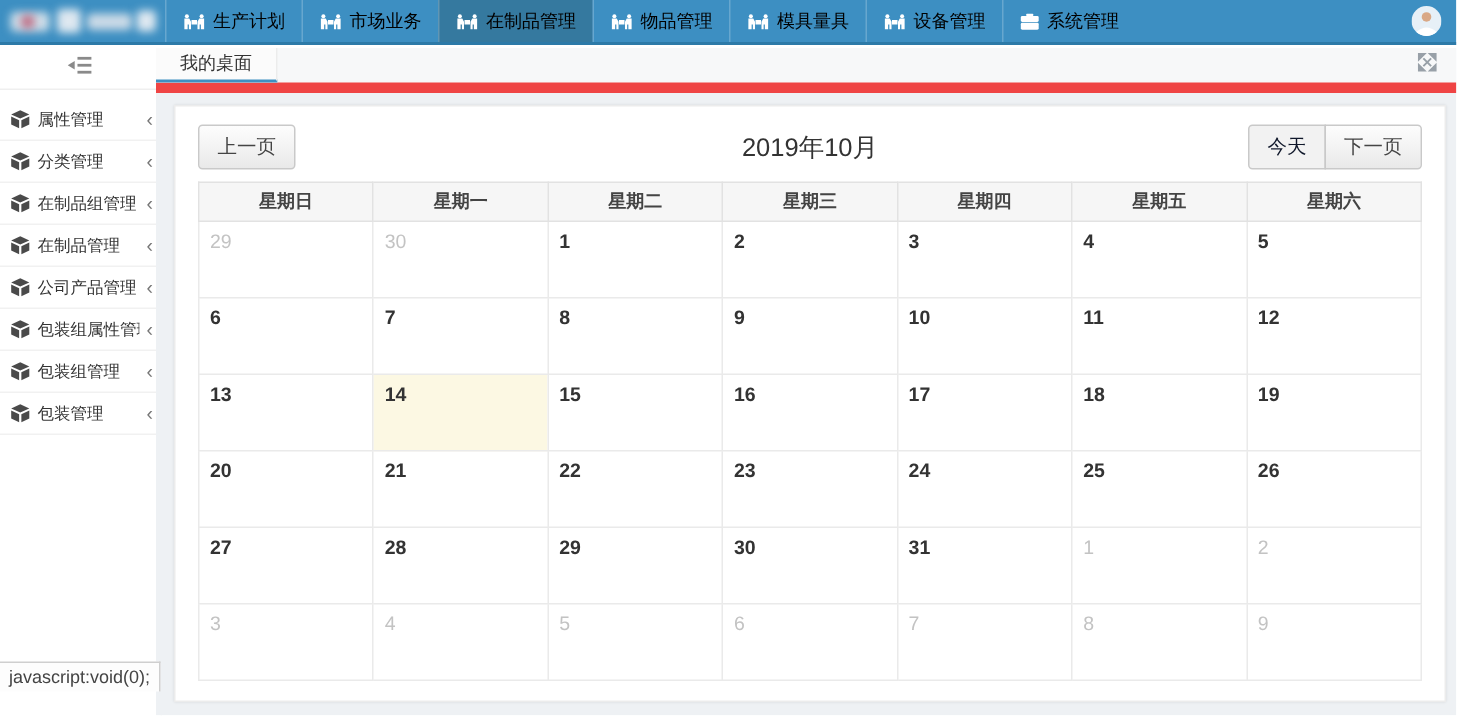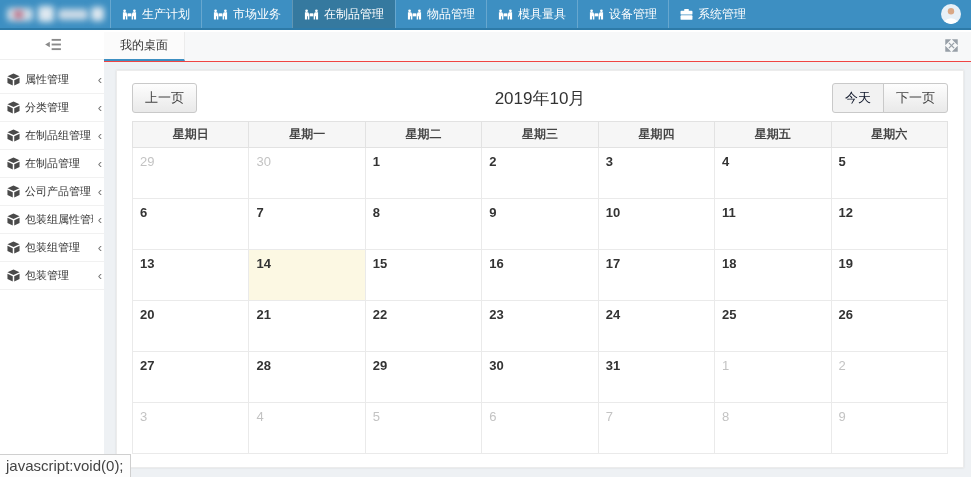--- a/index.html
+++ b/index.html
@@ -3,21 +3,21 @@
 <meta charset="utf-8">
 <style>
   * { box-sizing: border-box; margin: 0; padding: 0; }
   html,body { width:971px; height:477px; }
   body { font-family: "Liberation Sans", "DejaVu Sans", sans-serif; background:#fff; }
   #app { position:relative; width:971px; height:477px; overflow:hidden; background:#fff; }
 
   
   .navbar { position:absolute; top:0; left:0; right:0; height:30px;
             background:#3d8fc2; border-bottom:2px solid #2d7aa8;
-            display:flex; align-items:stretch; color:#ffffff; }
+            display:flex; align-items:stretch; color:#000000; }
   .logo-zone { position:relative; width:110px; flex:0 0 110px; overflow:hidden; }
   .blur-block { position:absolute; border-radius:3px; filter:blur(3px); }
   .nav-menu { display:flex; align-items:stretch; }
   .nav-item { display:flex; align-items:center; gap:5px; padding:0 11px;
               font-size:12px; border-left:1px solid rgba(255,255,255,0.22);
               cursor:pointer; white-space:nowrap; }
   .nav-item.active { background:#35799f; }
   .nav-item.active + .nav-item.active { border-left-color:rgba(255,255,255,0.08); }
   .nicon { display:flex; align-items:center; }
   .nav-user { margin-left:auto; display:flex; align-items:center; gap:6px;
@@ -33,21 +33,21 @@
                padding:0 5px 0 7px; font-size:11px; color:#333;
                border-bottom:1px solid #f1f1f1; cursor:pointer; white-space:nowrap; }
   .side-item .cicon { flex:0 0 auto; display:flex; align-items:center; }
   .side-item .lbl { overflow:hidden; }
   .side-item .chev { margin-left:auto; color:#777; font-size:13px; line-height:1; }
 
   
   .main { position:absolute; top:32px; left:104px; right:0; bottom:0;
           background:#eef1f4; display:flex; flex-direction:column; }
   .tabbar { height:30px; flex:0 0 30px; background:#f7f8f9;
-            border-bottom:1px solid #ef4444; display:flex; align-items:stretch; }
+            border-bottom:7px solid #ef4444; display:flex; align-items:stretch; }
   .tab { display:flex; align-items:center; padding:0 16px; font-size:12px; color:#333;
          background:#fbfbfb; border-right:1px solid #ececec;
          border-bottom:2px solid #3d8fc2; cursor:pointer; }
   .tab-tools { margin-left:auto; display:flex; align-items:center; padding-right:13px; cursor:pointer; }
 
   .content { flex:1; padding:8px 7px 9px 12px; overflow:hidden; }
   .card { background:#fff; height:100%; box-shadow:0 0 2px rgba(0,0,0,0.10);
           border:1px solid #ececec; padding:10px 15px 12px; display:flex; flex-direction:column; }
 
   .cal-header { position:relative; height:34px; flex:0 0 34px; display:flex; align-items:center; }
@@ -65,23 +65,23 @@
   table.calendar { width:100%; border-collapse:collapse; table-layout:fixed; margin-top:6px; }
   table.calendar th { background:#f6f6f6; border:1px solid #e2e2e2; font-size:12px;
                       font-weight:bold; color:#444; padding:4px 0; }
   table.calendar td { border:1px solid #eaeaea; height:51px; vertical-align:top;
                       padding:4px 7px; background:#fff; }
   table.calendar td .dnum { font-size:13px; font-weight:700; color:#333; }
   table.calendar td.other .dnum { color:#c3c3c3; font-weight:400; }
   table.calendar td.today { background:#fcf8e3; }
 
   
-  .statusbar { position:absolute; left:0; bottom:0; z-index:20; background:#fdfdfd;
+  .statusbar { position:absolute; left:0; bottom:16px; z-index:20; background:#fdfdfd;
                border:1px solid #cfcfcf; border-left:none; border-bottom:none;
-               padding:2px 6px 3px; font-size:15px; color:#444;margin-top:16px; }
+               padding:2px 6px 3px; font-size:12px; color:#444;margin-top:16px; }
 </style>
 </head>
 <body>
 
 <div id="app">
 
   <div class="navbar">
     <div class="logo-zone">
       <div class="blur-block" style="left:7px;top:8px;width:26px;height:13px;background:rgba(233,236,240,0.85);"></div>
       <div class="blur-block" style="left:14px;top:10px;width:9px;height:9px;background:rgba(186,84,110,0.8);"></div>

